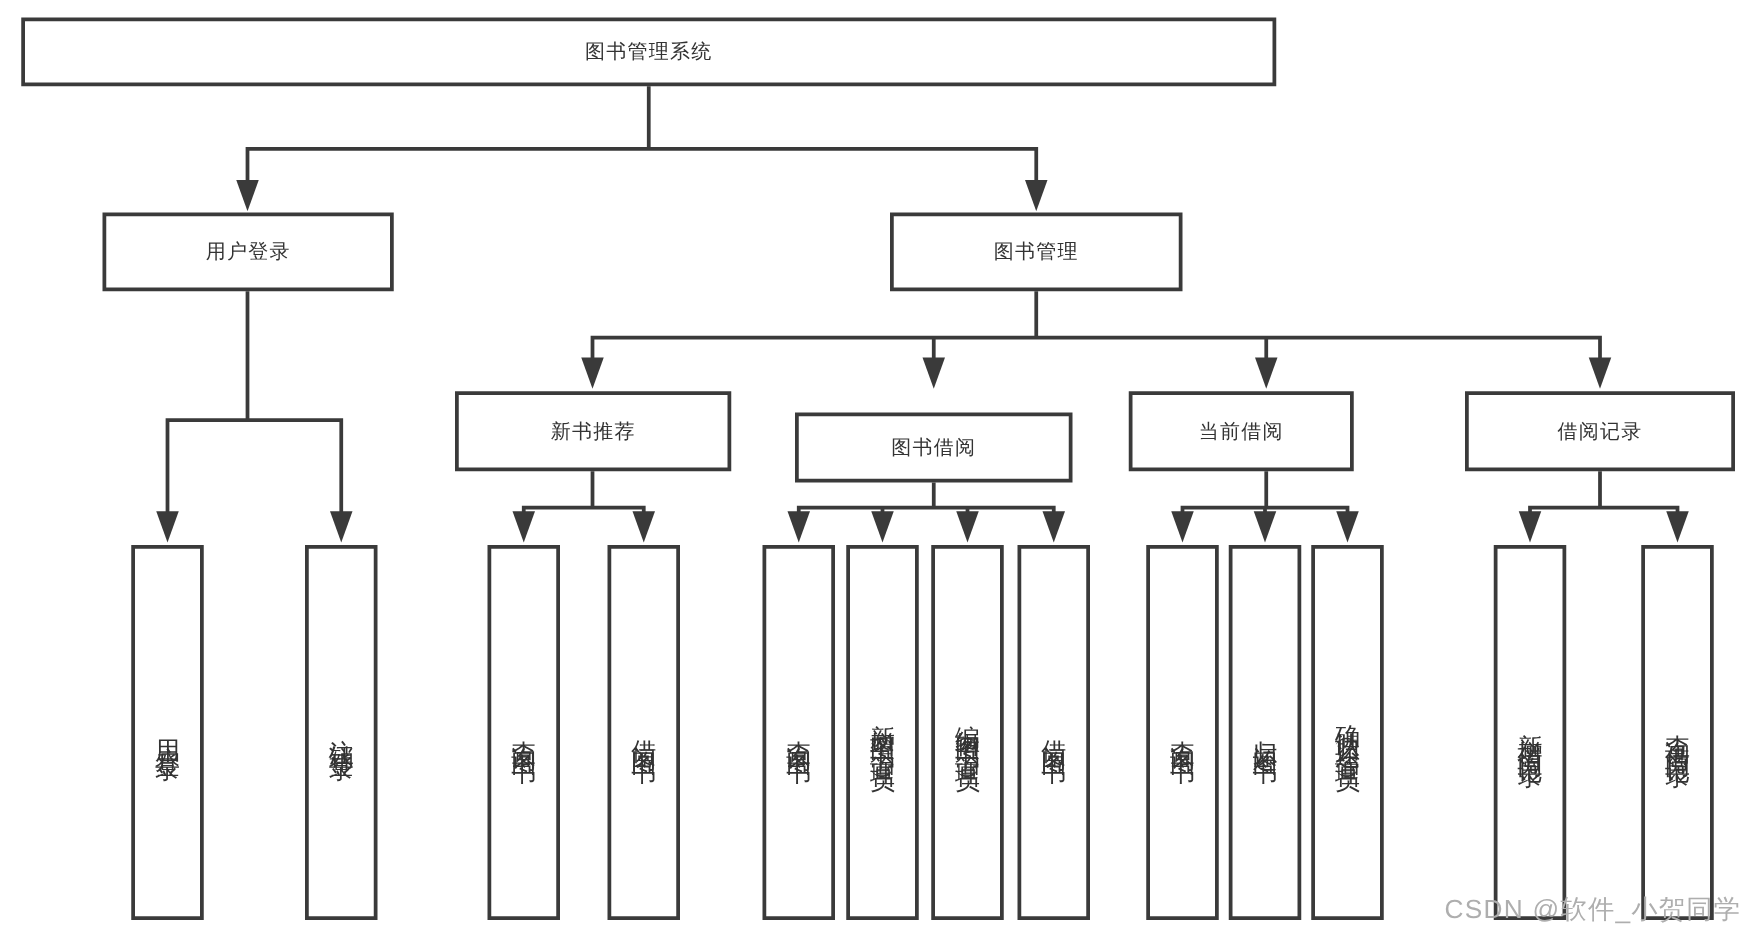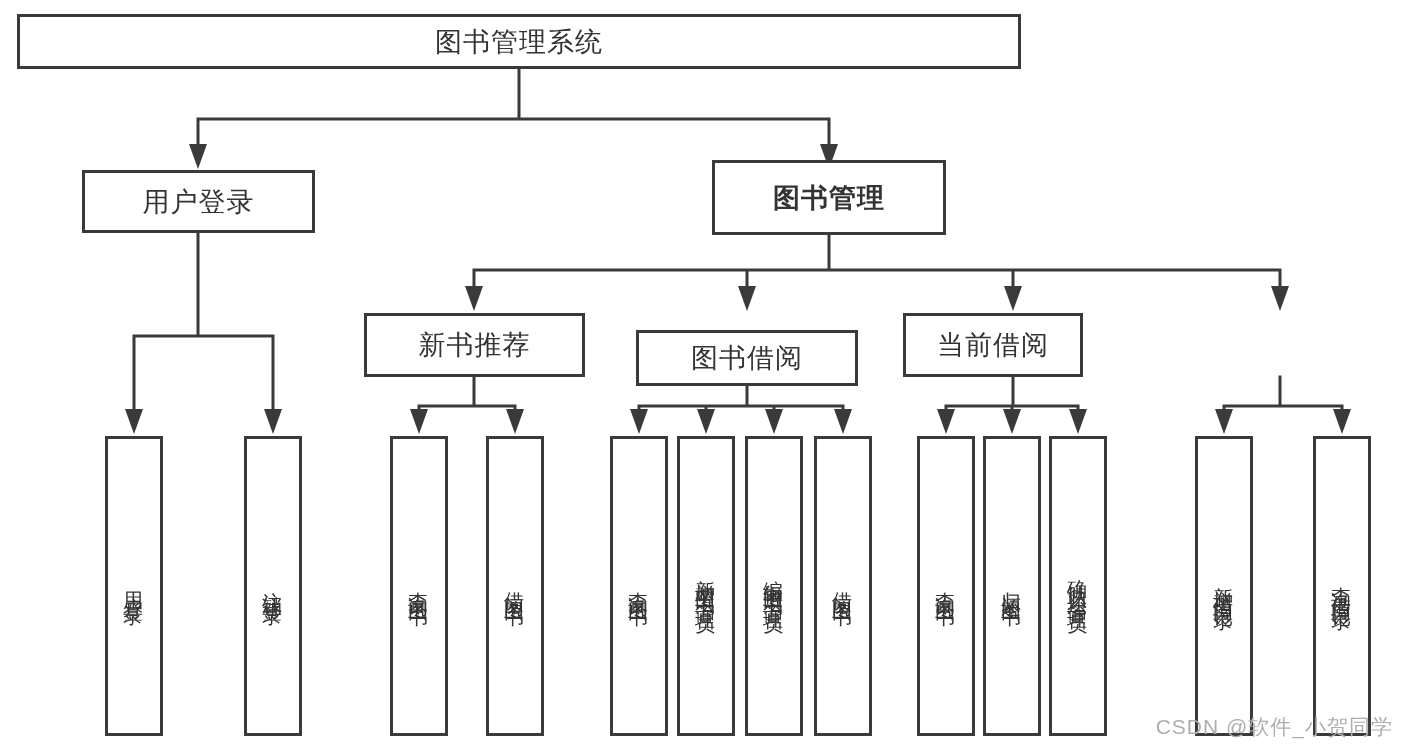--- a/index.html
+++ b/index.html
@@ -21,24 +21,24 @@
     position: absolute;
     box-sizing: border-box;
     border: 3px solid #3a3a3a;
     background: #ffffff;
     display: flex;
     align-items: center;
     justify-content: center;
     color: #333333;
     z-index: 2;
   }
-  .hbox { font-size: 27px; letter-spacing: 1px; }
+  .hbox { font-size: 16px; letter-spacing: 1px; }
   .root  { left: 17px;   top: 14px;  width: 1004px; height: 55px; }
   .l2a   { left: 82px;   top: 170px; width: 233px;  height: 63px; }
-  .l2b   { left: 712px;  top: 160px; width: 234px;  height: 75px; font-weight: bold; }
+  .l2b   { left: 712px;  top: 170px; width: 234px;  height: 63px; }
   .l3a   { left: 364px;  top: 313px; width: 221px;  height: 64px; text-align: right; }
   .l3b   { left: 636px;  top: 330px; width: 222px;  height: 56px; }
   .l3c   { left: 903px;  top: 313px; width: 180px;  height: 64px; }
   .l3d   { left: 1172px; top: 313px; width: 216px;  height: 64px; }
   .vbox {
     top: 436px;
     width: 58px;
     height: 300px;
     font-size: 20px;
   }
@@ -124,20 +124,23 @@
 
   <div class="box hbox l3a">
     <span>新书推荐</span>
   </div>
   <div class="box hbox l3b">
     <span>图书借阅</span>
   </div>
   <div class="box hbox l3c">
     <span>当前借阅</span>
   </div>
+  <div class="box hbox l3d">
+    <span>借阅记录</span>
+  </div>
 
   <div class="box vbox v1">
     <span>用户登录</span>
   </div>
   <div class="box vbox v2">
     <span>注销登录</span>
   </div>
 
   <div class="box vbox v3">
     <span>查询图书</span>

